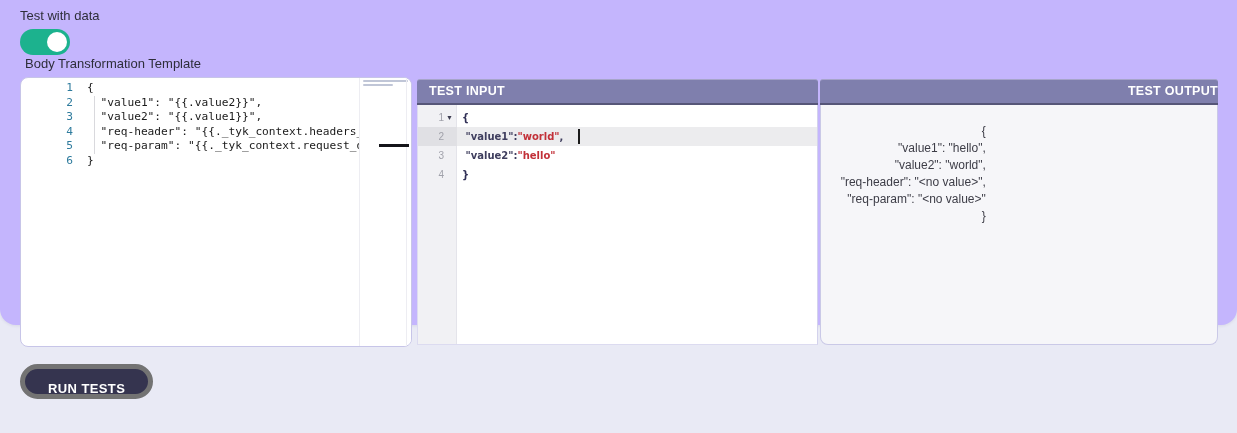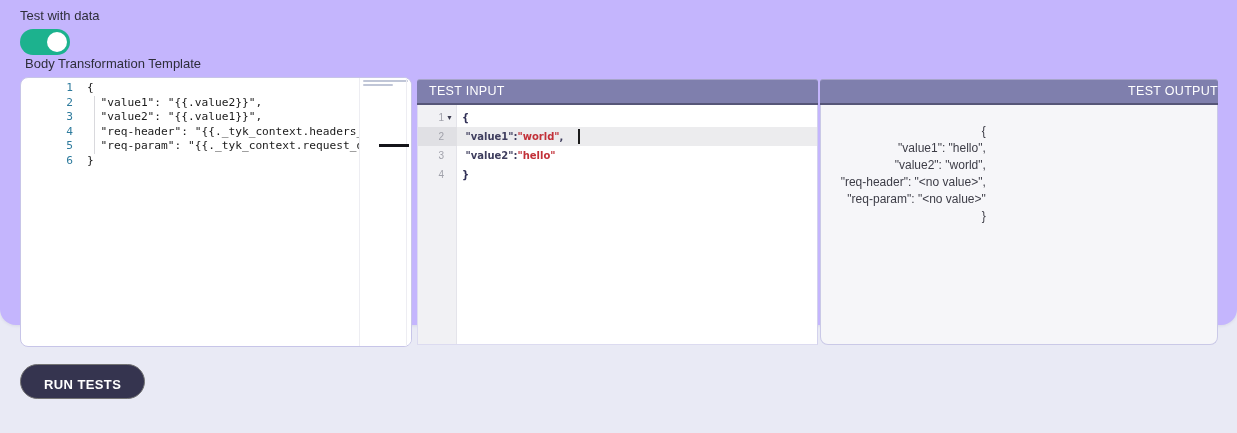--- a/index.html
+++ b/index.html
@@ -67,21 +67,21 @@
   }
 
   
   .panel { position: absolute; top: 79px; }
   #panel-input  { left: 417px; width: 401px; height: 266px; }
   #panel-output { left: 820px; width: 398px; height: 266px; text-align: right; }
   .panel-header {
     height: 26px; background: #7f7fad;
     border-top: 1px solid #a6a5ca; border-bottom: 2px solid #565678;
     border-radius: 3px 3px 0 0;
-    color: #ffffff; font-size: 12.5px; font-weight: 400; letter-spacing: .3px;
+    color: #ffffff; font-size: 12.5px; font-weight: 700; letter-spacing: .3px;
     line-height: 23px; padding-left: 12px;
   }
   .panel-body { position: absolute; left: 0; right: 0; top: 26px; bottom: 0; }
 
   
   #panel-input .panel-body {
     background: #fff;
     border-left: 1px solid #dcdbf0; border-right: 1px solid #d3d2ec;
     border-bottom: 1px solid #dcdbf0; cursor: text;
   }
@@ -123,21 +123,21 @@
   }
   .output-pre {
     position: absolute; left: 13px; top: 18px; white-space: pre;
     font-family: "Liberation Sans", sans-serif; font-size: 12px;
     line-height: 17px; color: #3d3d47;
   }
 
   
   .run-btn {
     position: absolute; left: 20px; top: 364px; height: 35px; padding: 12px 23px;
-    border-radius: 17.5px; background: #35344f; border: 1px solid #737373;
+    border-radius: 17.5px; background: #35344f; border: 5px solid #737373;
     color: #ffffff; font-family: "Liberation Sans", sans-serif;
     font-size: 13px; font-weight: 700; letter-spacing: .4px; cursor: pointer;
   }
 </style>
 </head>
 <body>
 
 <div class="card">
 
   <div class="lbl" id="lbl-test">Test with data</div>

